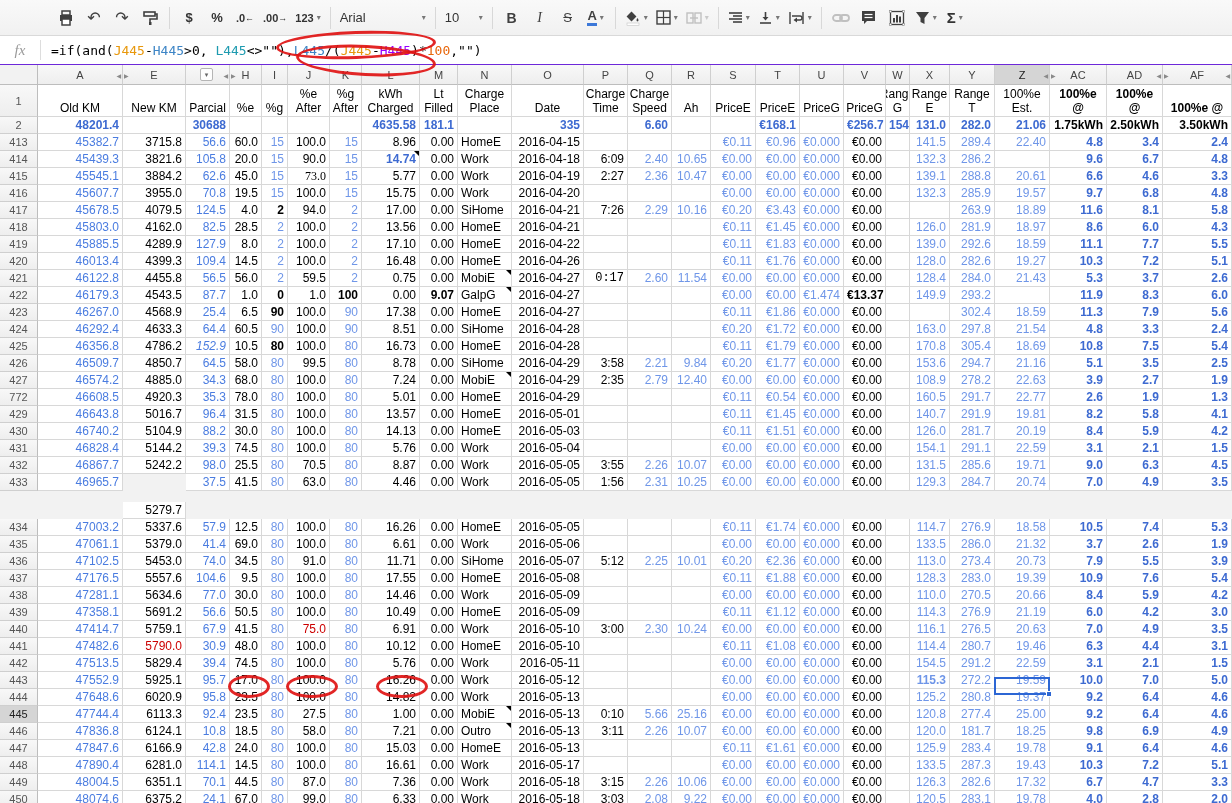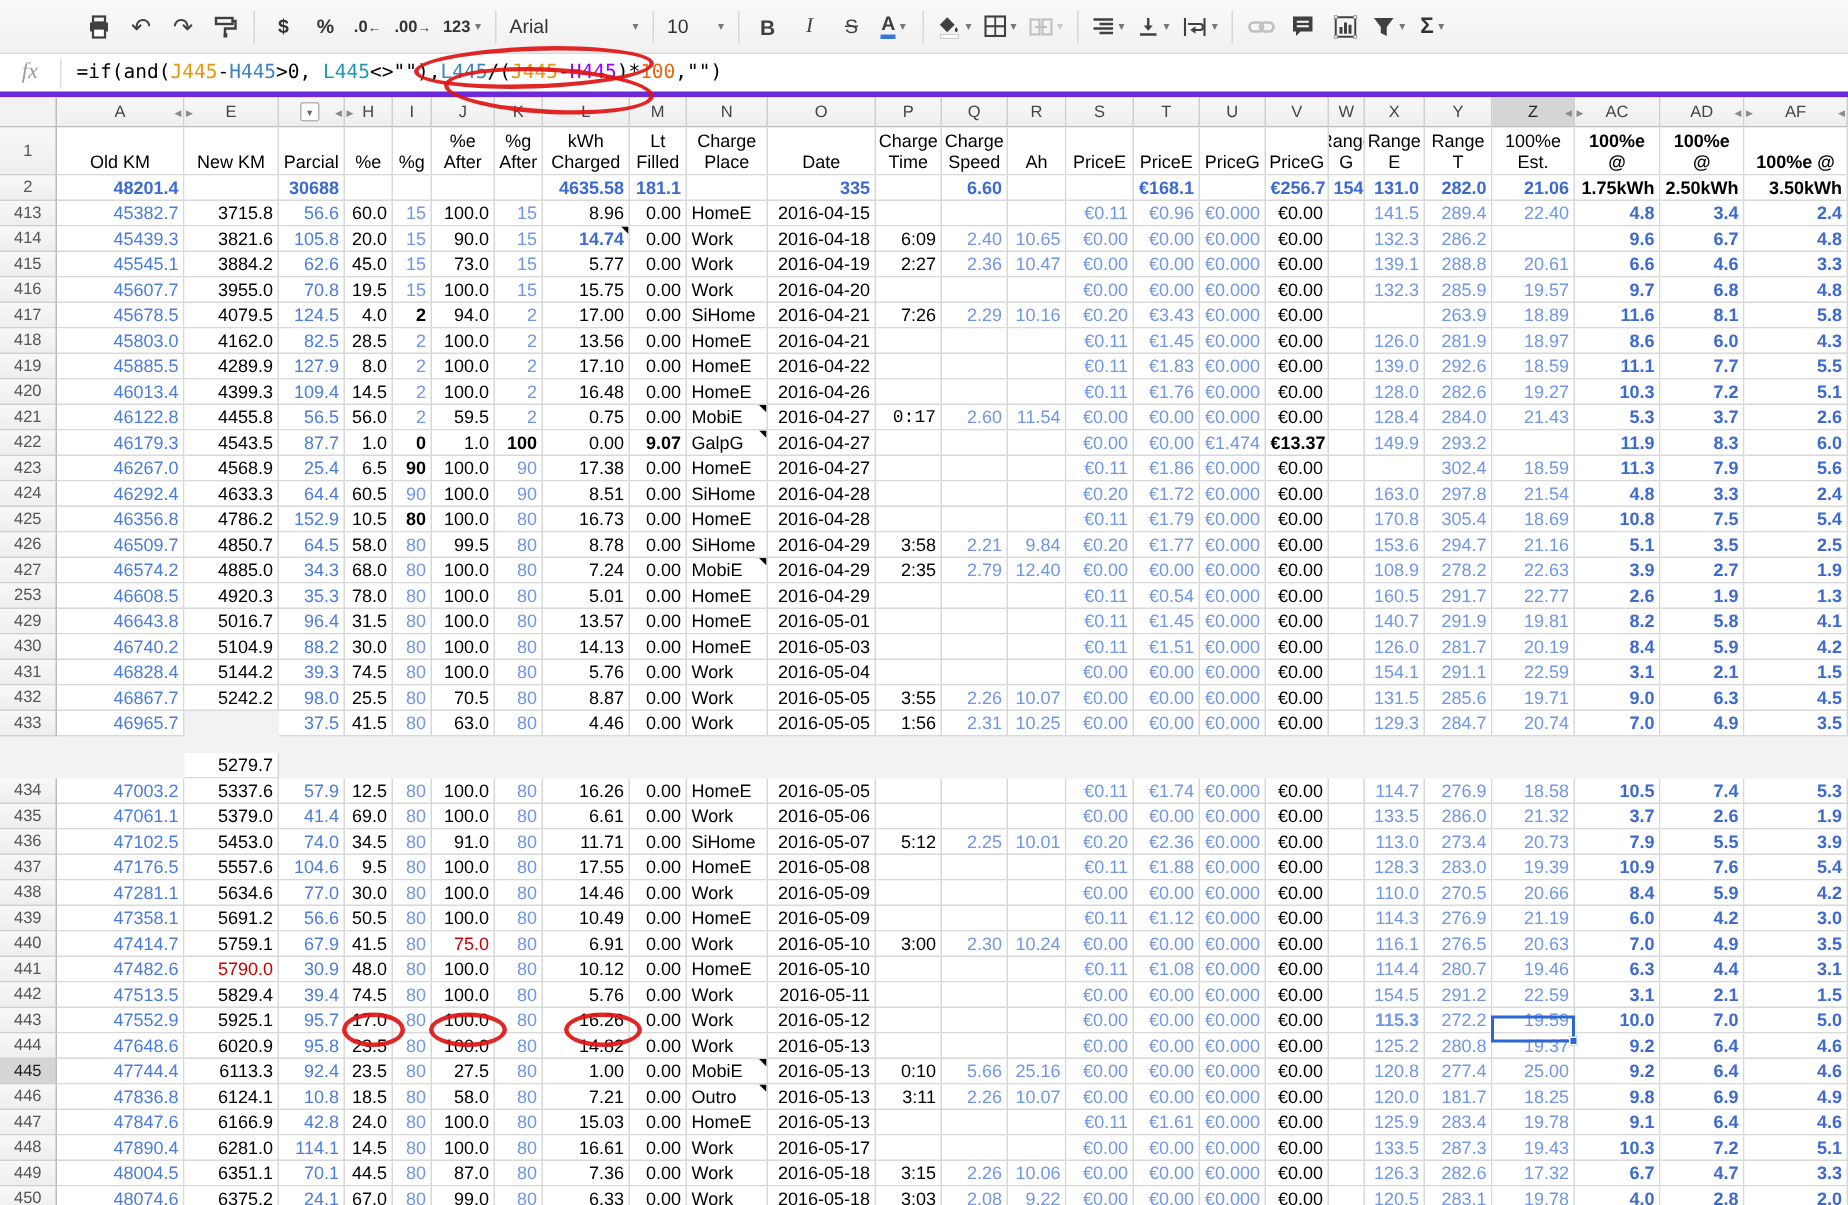--- a/index.html
+++ b/index.html
@@ -24,21 +24,21 @@
   #font-size-select { width:44px; justify-content:space-between; }
   .fmt-b { font-weight:bold; font-size:14px; }
   .fmt-i { font-style:italic; font-family:"Liberation Serif",serif; font-size:14px; }
   .fmt-s { text-decoration:line-through; font-size:13px; }
   .txtcolor { font-size:13px; font-weight:bold; border-bottom:3px solid #3c78d8; line-height:14px; }
   .icon-box { display:inline-block; }
   svg.ic { display:block; }
 
   
   #formulabar { position:absolute; left:0; top:36px; width:1232px; height:29px; background:#fff;
-                border-bottom:4px solid #6d28d9; display:flex; align-items:center; }
+                border-bottom:1px solid #6d28d9; display:flex; align-items:center; }
   #fx-label { width:40px; text-align:center; font-family:"Liberation Serif",serif; font-style:italic;
               color:#9a9a9a; font-size:15px; flex:0 0 auto; }
   #fb-sep { width:1px; height:20px; background:#ddd; margin-right:10px; }
   #formula-text { font-family:"DejaVu Sans Mono",monospace; font-size:13px; white-space:pre; }
 
   
   #grid { position:absolute; left:0; top:65px; width:1232px; height:738px; background:#f2f2f2; }
   .grow { display:flex; }
   .cell, .hcell, .rhd { flex:0 0 auto; border-right:1px solid #d8d8d8; border-bottom:1px solid #d8d8d8;
           overflow:hidden; font-size:12px; white-space:nowrap; background:#fff; }
@@ -531,21 +531,21 @@
       <div class="cell c-bblue" style="width: 56px; height: 17px;">6.7</div>
       <div class="cell c-bblue" style="width: 69px; height: 17px;">4.8</div>
     </div>
     <div class="grow">
       <div class="rhd" style="width: 38px; height: 17px;">415</div>
       <div class="cell c-blue" style="width: 85px; height: 17px;">45545.1</div>
       <div class="cell" style="width: 63px; height: 17px;">3884.2</div>
       <div class="cell c-blue" style="width: 44px; height: 17px;">62.6</div>
       <div class="cell" style="width: 32px; height: 17px;">45.0</div>
       <div class="cell c-lblue" style="width: 26px; height: 17px;">15</div>
-      <div class="cell" style="width: 42px; height: 17px;">73.0</div>
+      <div class="cell" style="width: 42px; height: 17px; font-family: Liberation Serif, serif;">73.0</div>
       <div class="cell c-lblue" style="width: 32px; height: 17px;">15</div>
       <div class="cell" style="width: 58px; height: 17px;">5.77</div>
       <div class="cell" style="width: 38px; height: 17px;">0.00</div>
       <div class="cell al" style="width: 54px; height: 17px;">Work</div>
       <div class="cell" style="width: 72px; height: 17px;">2016-04-19</div>
       <div class="cell" style="width: 44px; height: 17px;">2:27</div>
       <div class="cell c-lblue" style="width: 44px; height: 17px;">2.36</div>
       <div class="cell c-lblue" style="width: 39px; height: 17px;">10.47</div>
       <div class="cell c-lblue" style="width: 45px; height: 17px;">€0.00</div>
       <div class="cell c-lblue" style="width: 44px; height: 17px;">€0.00</div>
@@ -808,21 +808,21 @@
       <div class="cell c-lblue" style="width: 45px; height: 17px;">297.8</div>
       <div class="cell c-lblue" style="width: 55px; height: 17px;">21.54</div>
       <div class="cell c-bblue" style="width: 57px; height: 17px;">4.8</div>
       <div class="cell c-bblue" style="width: 56px; height: 17px;">3.3</div>
       <div class="cell c-bblue" style="width: 69px; height: 17px;">2.4</div>
     </div>
     <div class="grow">
       <div class="rhd" style="width: 38px; height: 17px;">425</div>
       <div class="cell c-blue" style="width: 85px; height: 17px;">46356.8</div>
       <div class="cell" style="width: 63px; height: 17px;">4786.2</div>
-      <div class="cell c-blue" style="width: 44px; height: 17px;">152.9</div>
+      <div class="cell c-blue" style="width: 44px; height: 17px; font-style: italic;">152.9</div>
       <div class="cell" style="width: 32px; height: 17px;">10.5</div>
       <div class="cell c-lblue boldblk" style="width: 26px; height: 17px;">80</div>
       <div class="cell" style="width: 42px; height: 17px;">100.0</div>
       <div class="cell c-lblue" style="width: 32px; height: 17px;">80</div>
       <div class="cell" style="width: 58px; height: 17px;">16.73</div>
       <div class="cell" style="width: 38px; height: 17px;">0.00</div>
       <div class="cell al" style="width: 54px; height: 17px;">HomeE</div>
       <div class="cell" style="width: 72px; height: 17px;">2016-04-28</div>
       <div class="cell" style="width: 44px; height: 17px;"></div>
       <div class="cell c-lblue" style="width: 44px; height: 17px;"></div>
@@ -889,21 +889,21 @@
       <div class="cell" style="width: 42px; height: 17px;">€0.00</div>
       <div class="cell c-lblue" style="width: 24px; height: 17px;"></div>
       <div class="cell c-lblue" style="width: 40px; height: 17px;">108.9</div>
       <div class="cell c-lblue" style="width: 45px; height: 17px;">278.2</div>
       <div class="cell c-lblue" style="width: 55px; height: 17px;">22.63</div>
       <div class="cell c-bblue" style="width: 57px; height: 17px;">3.9</div>
       <div class="cell c-bblue" style="width: 56px; height: 17px;">2.7</div>
       <div class="cell c-bblue" style="width: 69px; height: 17px;">1.9</div>
     </div>
     <div class="grow">
-      <div class="rhd" style="width: 38px; height: 17px;">253</div>
+      <div class="rhd" style="width: 38px; height: 17px;">772</div>
       <div class="cell c-blue" style="width: 85px; height: 17px;">46608.5</div>
       <div class="cell" style="width: 63px; height: 17px;">4920.3</div>
       <div class="cell c-blue" style="width: 44px; height: 17px;">35.3</div>
       <div class="cell" style="width: 32px; height: 17px;">78.0</div>
       <div class="cell c-lblue" style="width: 26px; height: 17px;">80</div>
       <div class="cell" style="width: 42px; height: 17px;">100.0</div>
       <div class="cell c-lblue" style="width: 32px; height: 17px;">80</div>
       <div class="cell" style="width: 58px; height: 17px;">5.01</div>
       <div class="cell" style="width: 38px; height: 17px;">0.00</div>
       <div class="cell al" style="width: 54px; height: 17px;">HomeE</div>

